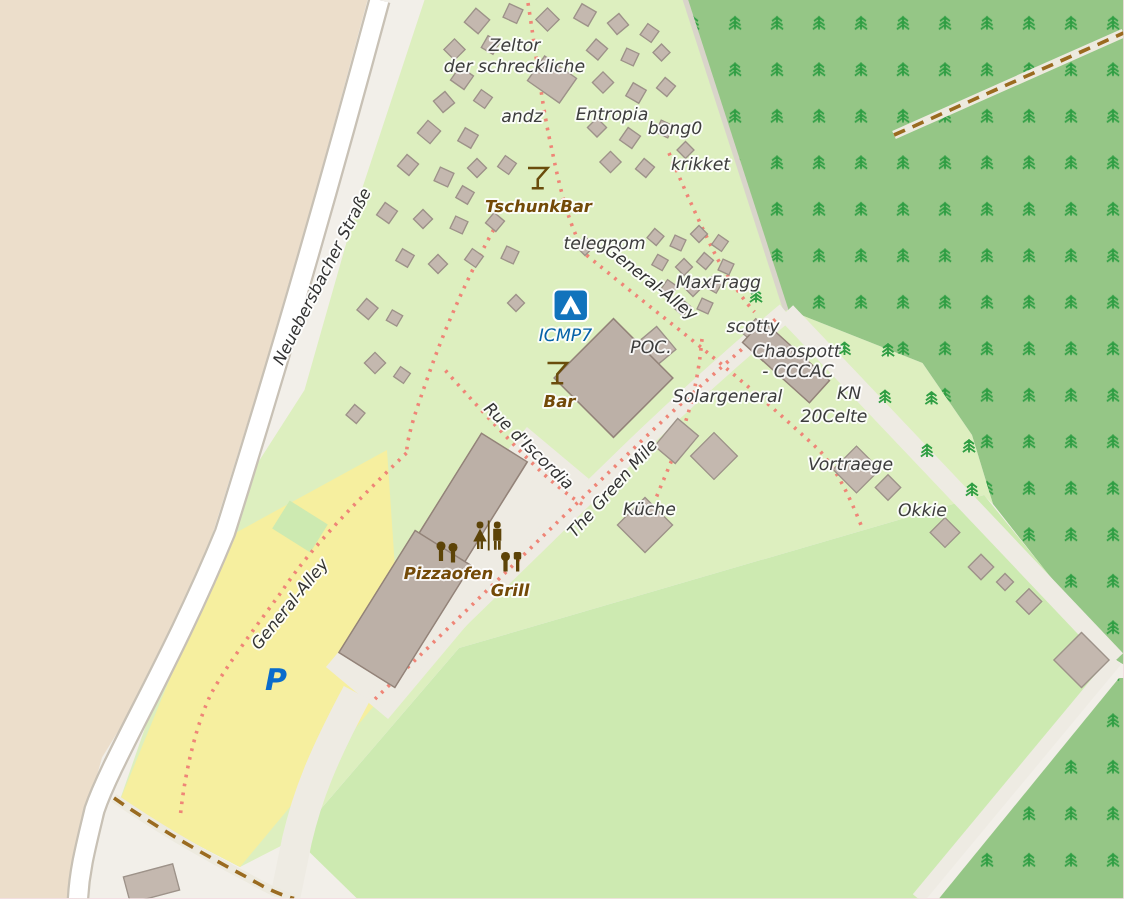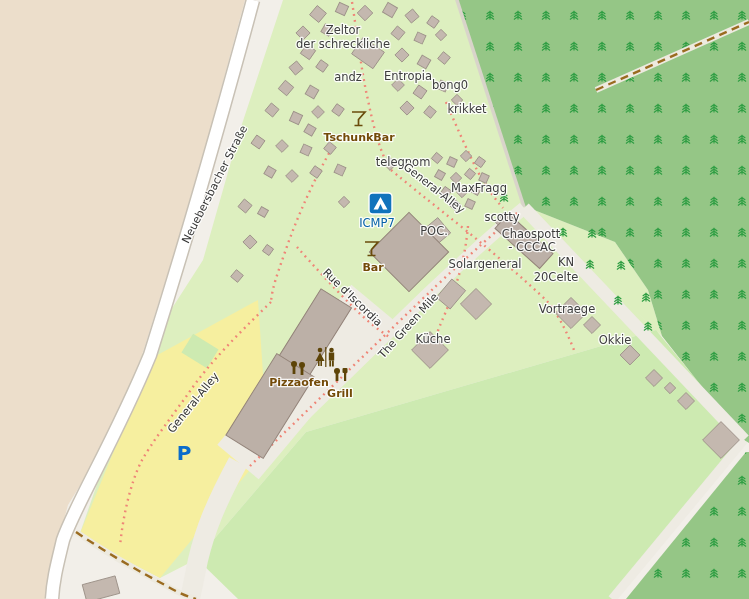--- a/index.html
+++ b/index.html
@@ -1,16 +1,16 @@
 <!DOCTYPE html>
 <html><head>
 <meta charset="utf-8">
 <style>
   html,body{margin:0;padding:0;background:#f2efe9;}
-  .map-wrap{position:relative;width:749px;height:599px;overflow:hidden;background:#f9a8d4;}
+  .map-wrap{position:relative;width:749px;height:599px;overflow:hidden;background:#f9a8d4;font-style:italic;}
   svg{display:block;}
   svg text{font-family:"DejaVu Sans","Liberation Sans",sans-serif;}
   .lbl{font-size:11.5px;fill:#3d3d3d;paint-order:stroke;stroke:#ffffff;stroke-width:2.6px;
        stroke-linejoin:round;stroke-opacity:.85;text-anchor:middle;}
   .rd{font-size:11px;fill:#333333;}
   .poi{font-size:11px;font-weight:bold;fill:#734a08;}
   .blu{fill:#0561a8;font-size:11.5px;}
   .plbl{font-size:20px;font-weight:bold;fill:#0a6ccc;stroke:none;paint-order:normal;text-anchor:middle;}
   .bld{fill:#c4b8af;stroke:#9d9289;stroke-width:0.9;}
   .bigbld{fill:#bcb0a7;stroke:#938379;stroke-width:1;}

